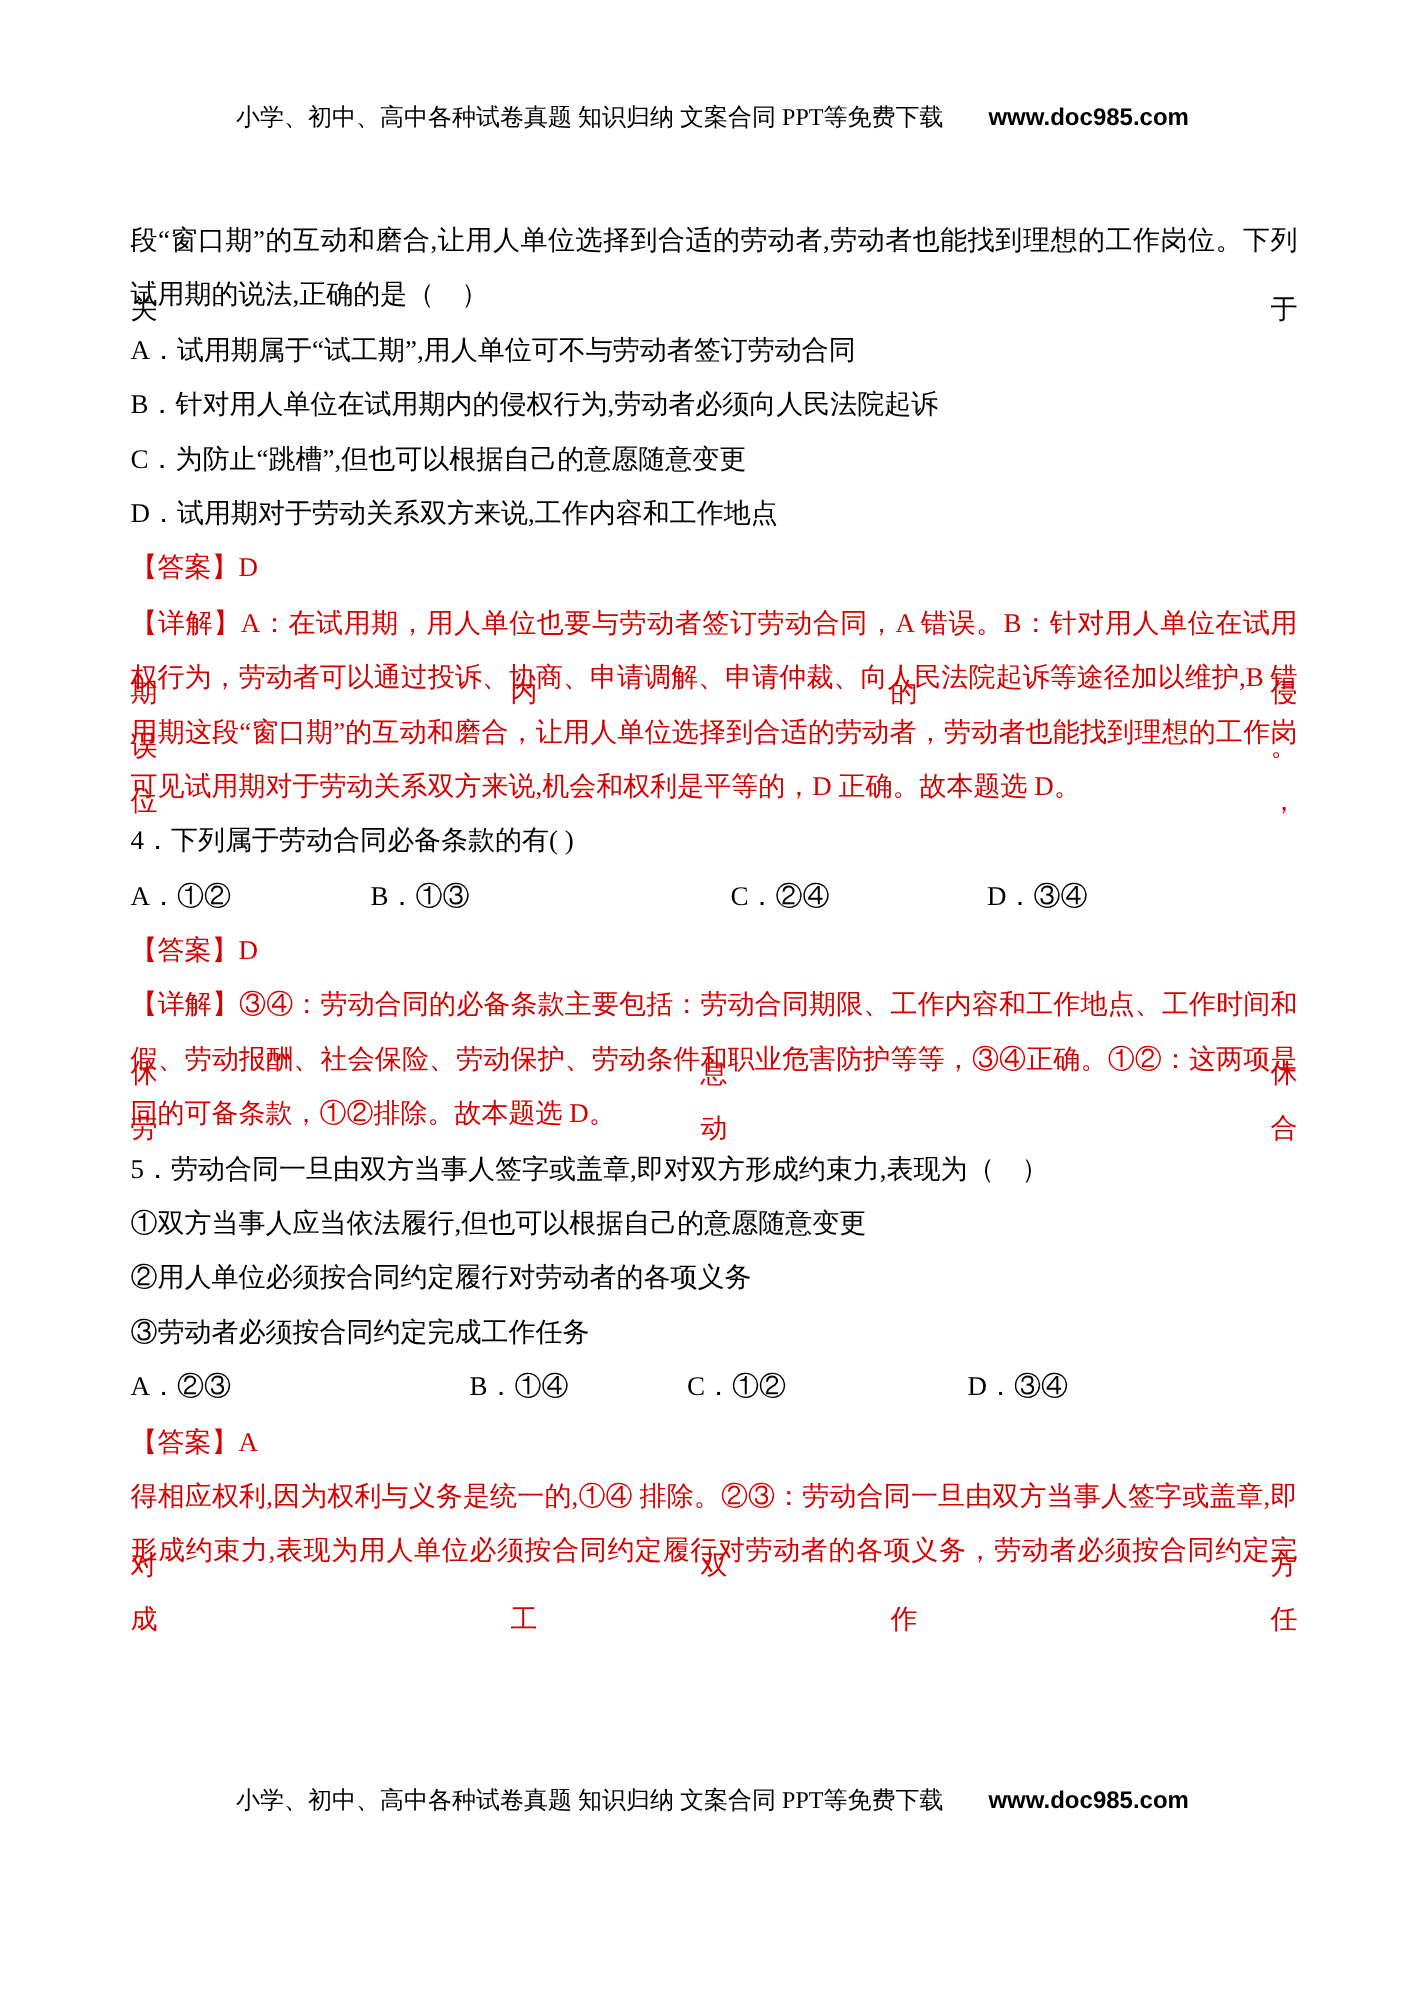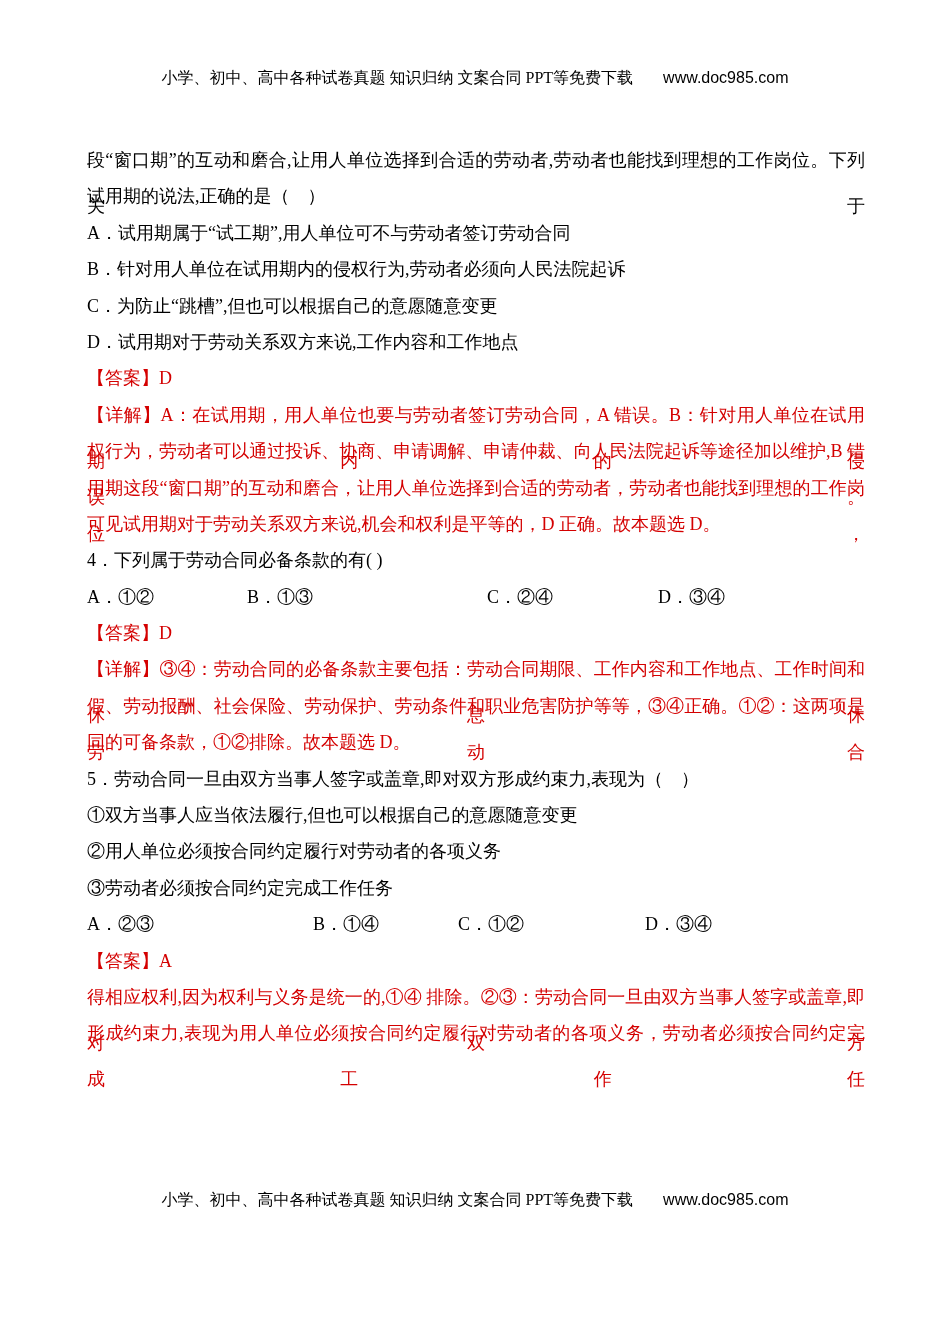--- a/index.html
+++ b/index.html
@@ -15,21 +15,21 @@
   .banner {
     position:absolute; left:0; width:100%;
     text-align:center;
     font-size:16px; color:#000;
     white-space:pre;
   }
   .banner.top { top:68px; }
   .banner.bottom { top:1190px; }
   .banner .site {
     font-family:"Liberation Sans","DejaVu Sans",sans-serif;
-    font-weight:400; font-size:16px;
+    font-weight:700; font-size:16px;
     margin-left:30px;
     color:#000; text-decoration:none;
   }
   .doc-body {
     position:absolute; top:137px; left:87px; width:778px;
   }
   .line {
     position:relative;
     height:36.4px; line-height:46px;
     font-size:18px;

